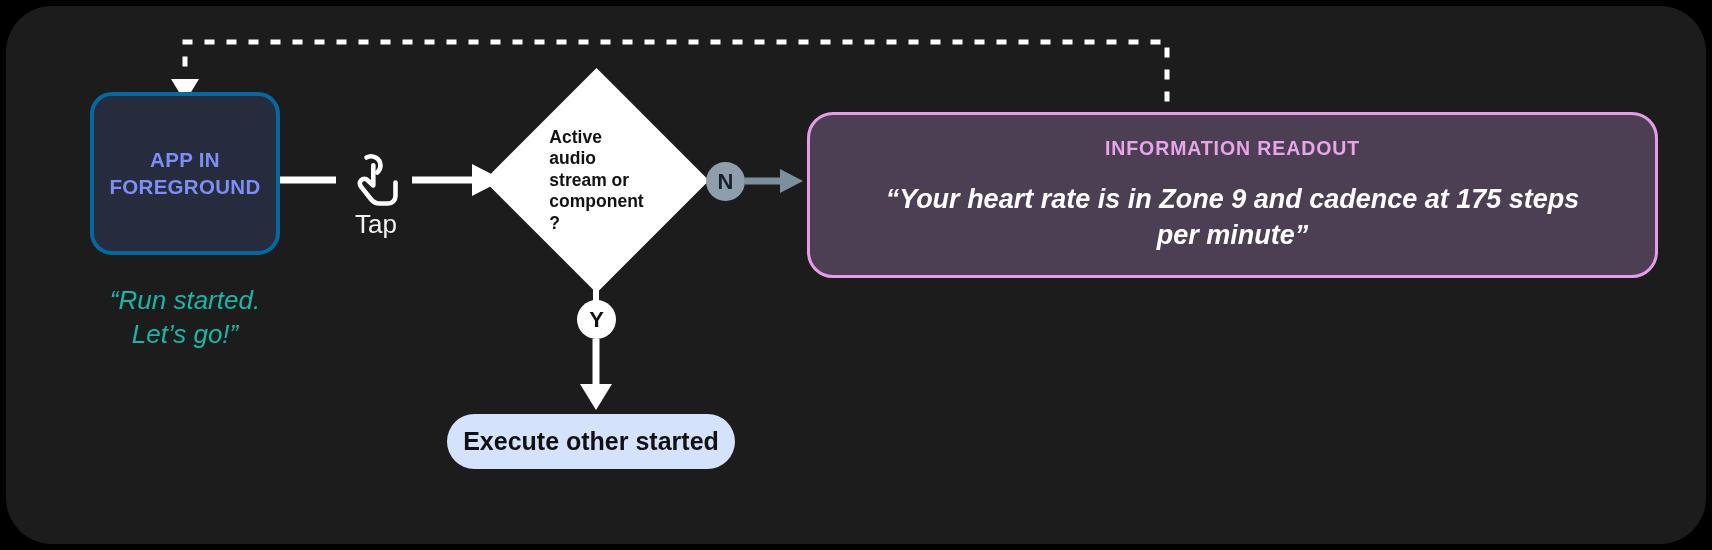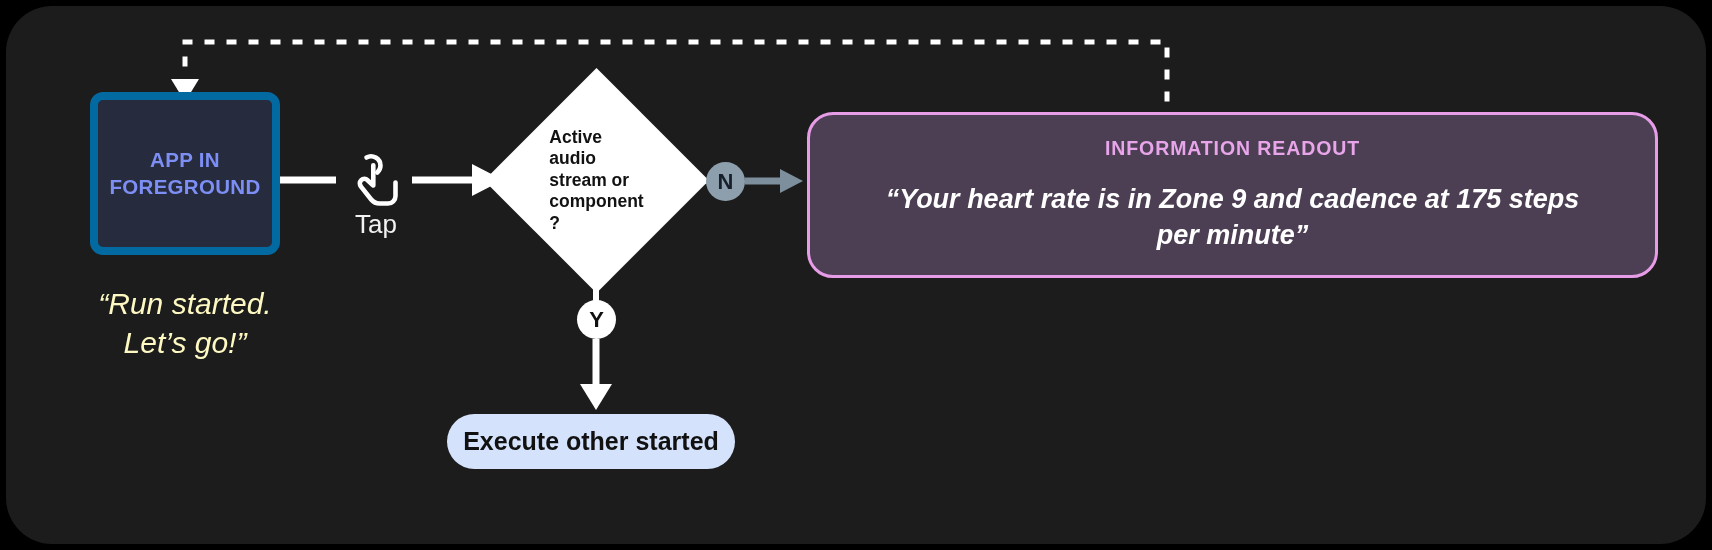--- a/index.html
+++ b/index.html
@@ -31,43 +31,43 @@
 
   
   #app-node {
     position: absolute;
     left: 84px;
     top: 86px;
     width: 190px;
     height: 163px;
     box-sizing: border-box;
     background: #262b3d;
-    border: 8px solid #0369a1;
-    border-radius: 13px;
+    border: 4px solid #0369a1;
+    border-radius: 22px;
     display: flex;
     align-items: center;
     justify-content: center;
   }
   #app-node .label {
     color: #7d8ff5;
     font-size: 20.5px;
     font-weight: bold;
     line-height: 1.28;
     text-align: center;
     letter-spacing: 0.3px;
   }
 
   #app-caption {
     position: absolute;
     left: 60px;
     top: 278px;
     width: 238px;
     text-align: center;
-    color: #fef9c3;
-    font-size: 30px;
+    color: #14b8a6;
+    font-size: 26px;
     font-style: italic;
     line-height: 1.3;
   }
 
   
   #tap-icon {
     position: absolute;
     left: 338px;
     top: 145px;
     width: 60px;

